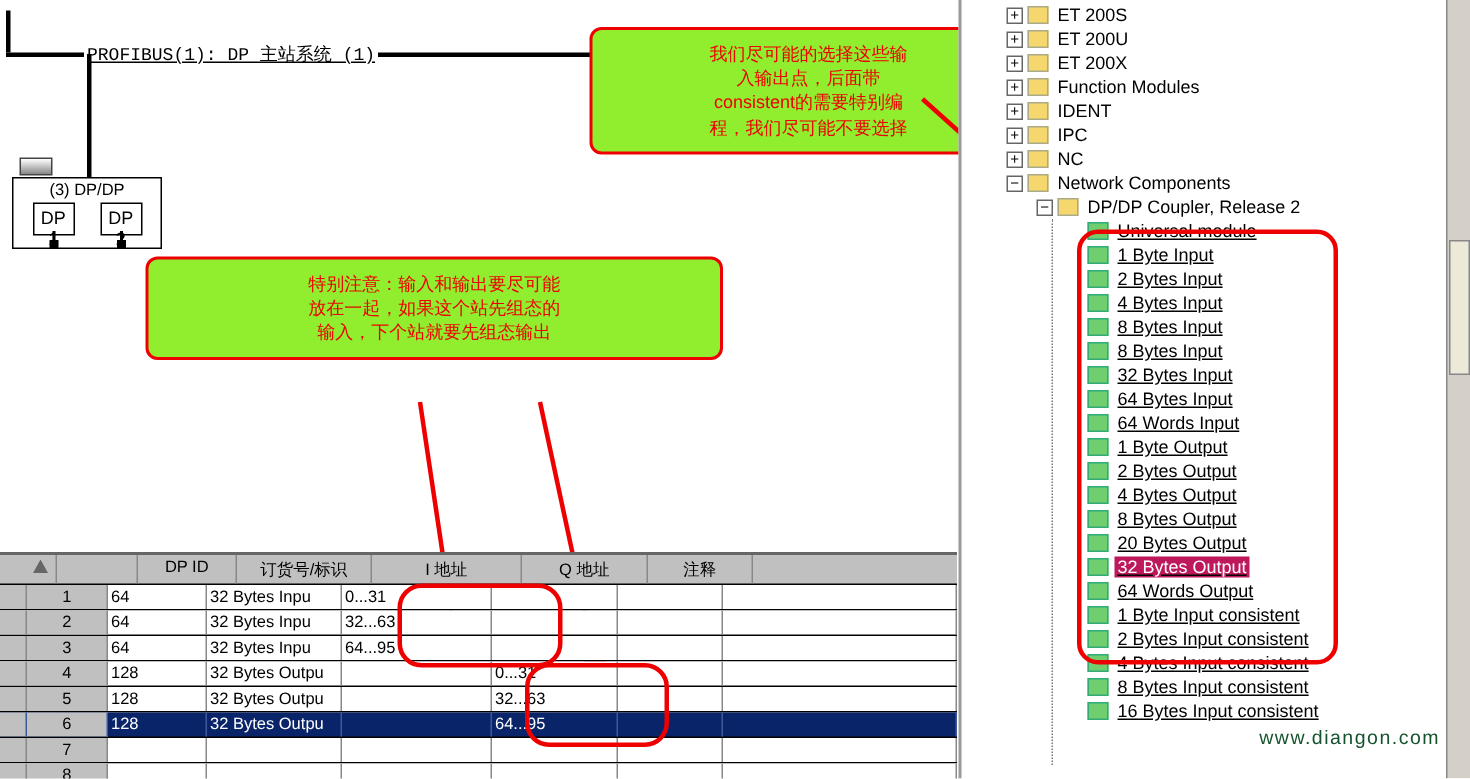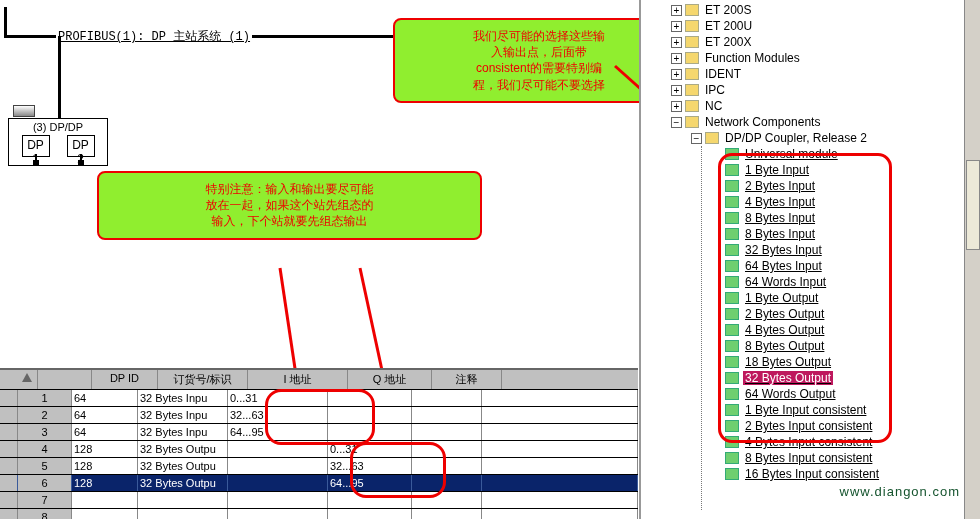--- a/index.html
+++ b/index.html
@@ -312,21 +312,21 @@
         <span class="lbl">4 Bytes Output</span>
       </div>
       <div class="tree-row indent3">
         <span style="width:14px;display:inline-block"></span>
         <span class="mod"></span>
         <span class="lbl">8 Bytes Output</span>
       </div>
       <div class="tree-row indent3">
         <span style="width:14px;display:inline-block"></span>
         <span class="mod"></span>
-        <span class="lbl">18 Bytes Output</span>
+        <span class="lbl">20 Bytes Output</span>
       </div>
       <div class="tree-row indent3 selected">
         <span style="width:14px;display:inline-block"></span>
         <span class="mod"></span>
         <span class="lbl">32 Bytes Output</span>
       </div>
       <div class="tree-row indent3">
         <span style="width:14px;display:inline-block"></span>
         <span class="mod"></span>
         <span class="lbl">64 Words Output</span>

